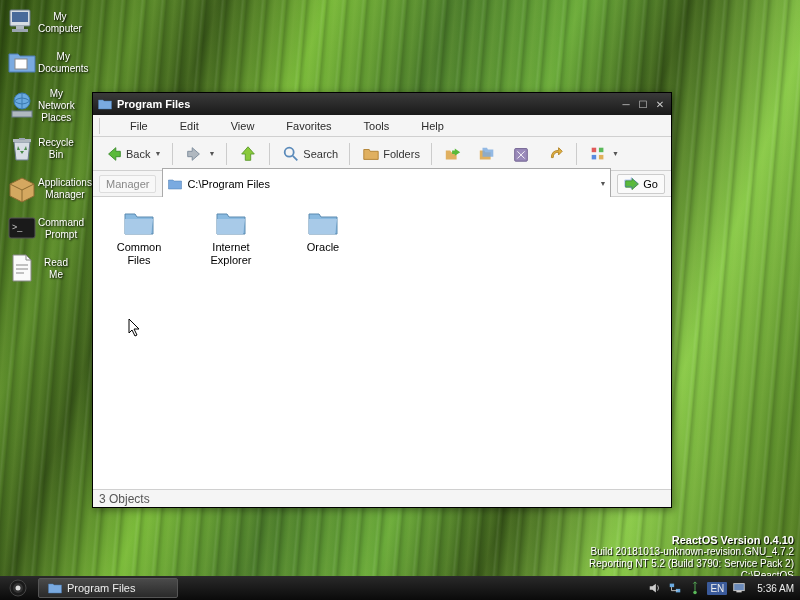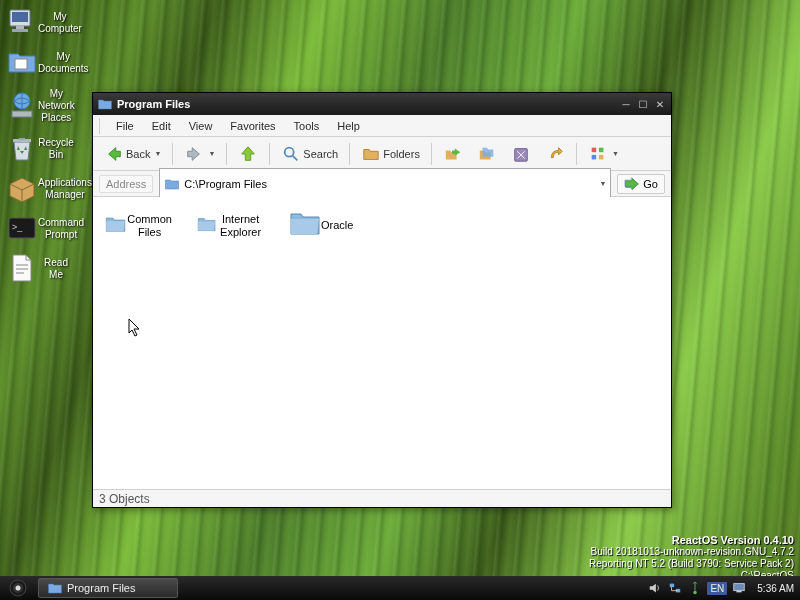--- a/index.html
+++ b/index.html
@@ -26,39 +26,39 @@
 .desktop-icon .di-label { color: #fff; font-size: 10px; text-align: center; line-height: 12px; margin-top: 2px; text-shadow: 1px 1px 2px #000; word-wrap: break-word; max-width: 68px; }
 
 
 .window { position: absolute; left: 92px; top: 92px; width: 580px; height: 416px; background: #f0f0f0; border: 1px solid #000; display: flex; flex-direction: column; box-shadow: 2px 2px 8px rgba(0,0,0,0.4); }
 .titlebar { height: 22px; background: linear-gradient(#3a3a3a, #1a1a1a); display: flex; align-items: center; padding: 0 4px; color: #fff; font-size: 11px; }
 .titlebar-icon { width: 16px; height: 16px; margin-right: 4px; }
 .titlebar-text { flex: 1; font-weight: bold; }
 .titlebar-btns { display: flex; gap: 3px; }
 .tb-btn { width: 14px; height: 14px; display: flex; align-items: center; justify-content: center; cursor: pointer; font-size: 10px; color: #ccc; }
 
-.menubar { height: 22px; background: #f5f5f5; border-bottom: 1px solid #d0d0d0; display: flex; align-items: center; padding: 0 6px; gap: 2px; font-size: 11px; }
+.menubar { height: 22px; background: #f5f5f5; border-bottom: 1px solid #d0d0d0; display: flex; align-items: center; padding: 0 6px; gap: 16px; font-size: 11px; }
 .menubar .sep { width: 3px; height: 16px; border-left: 1px solid #ccc; margin-right: 4px; }
 .menu-item { padding: 2px 8px; cursor: pointer; color: #2a2a2a; }
 
 .toolbar { height: 34px; background: #f5f5f5; border-bottom: 1px solid #d0d0d0; display: flex; align-items: center; padding: 0 6px; gap: 4px; font-size: 11px; }
 .toolbar .sep { width: 1px; height: 22px; background: #ccc; margin: 0 2px; }
 .tb-group { display: flex; align-items: center; gap: 2px; padding: 2px 4px; border: 1px solid transparent; border-radius: 3px; cursor: pointer; }
 .tb-icon { width: 20px; height: 20px; display: flex; align-items: center; justify-content: center; }
 .tb-label { color: #333; }
 .dd-arrow { font-size: 7px; color: #555; margin-left: 2px; }
 
 .addressbar { height: 26px; background: #f5f5f5; border-bottom: 1px solid #d0d0d0; display: flex; align-items: center; padding: 0 6px; gap: 6px; font-size: 11px; }
 .addr-label { color: #888; padding: 2px 6px; border: 1px solid #ddd; background: #f8f8f8; border-radius: 2px; }
 .addr-field { flex: 1; height: 32px; background: #fff; border: 1px solid #aaa; display: flex; align-items: center; padding: 0 4px; gap: 4px; }
 .addr-field input { border: none; outline: none; flex: 1; font-size: 11px; }
 .go-btn { display: flex; align-items: center; gap: 3px; padding: 2px 6px; cursor: pointer; border: 1px solid #ccc; border-radius: 2px; background: #fafafa; }
 
 .content { flex: 1; background: #fff; padding: 12px; display: flex; gap: 24px; align-items: flex-start; }
-.folder-item { width: 68px; display: flex; flex-direction: row; align-items: center; cursor: pointer; }
+.folder-item { width: 68px; display: flex; flex-direction: column; align-items: center; cursor: pointer; }
 .folder-item .fi-label { font-size: 11px; text-align: center; line-height: 13px; margin-top: 4px; color: #000; }
 
 .statusbar { height: 18px; background: #f5f5f5; border-top: 1px solid #d0d0d0; display: flex; align-items: center; padding: 0 6px; font-size: 12px; color: #555; }
 
 
 .cursor { position: absolute; left: 128px; top: 318px; pointer-events: none; z-index: 100; }
 
 
 .os-info { position: absolute; right: 6px; bottom: 18px; text-align: right; color: #fff; font-size: 10px; line-height: 12px; text-shadow: 1px 1px 1px #000; }
 .os-info .line1 { font-weight: bold; font-size: 11px; }
@@ -265,21 +265,21 @@
             <rect x="11" y="3" width="5" height="5" fill="#5aba5a"></rect>
             <rect x="3" y="11" width="5" height="5" fill="#5a8ae0"></rect>
             <rect x="11" y="11" width="5" height="5" fill="#e0b05a"></rect>
           </svg>
         </div>
       <span class="dd-arrow">▼</span>
     </div>
   </div>
 
   <div class="addressbar">
-    <div class="addr-label">Address</div>
+    <div class="addr-label">Manager</div>
     <div class="addr-field">
       <svg width="16" height="16" viewBox="0 0 32 32">
           <path d="M3 8 L3 26 L29 26 L29 10 L14 10 L12 8 Z" fill="#7aaae0" stroke="#4a7ab0"></path>
         </svg>
       <input type="text" value="C:\Program Files" style="">
       <span class="dd-arrow">▼</span>
     </div>
     <div class="go-btn">
       <svg width="16" height="14" viewBox="0 0 20 16">
           <path d="M2 4 L10 4 L10 1 L18 8 L10 15 L10 12 L2 12 Z" fill="#5aba3a" stroke="#3a8a2a"></path>

